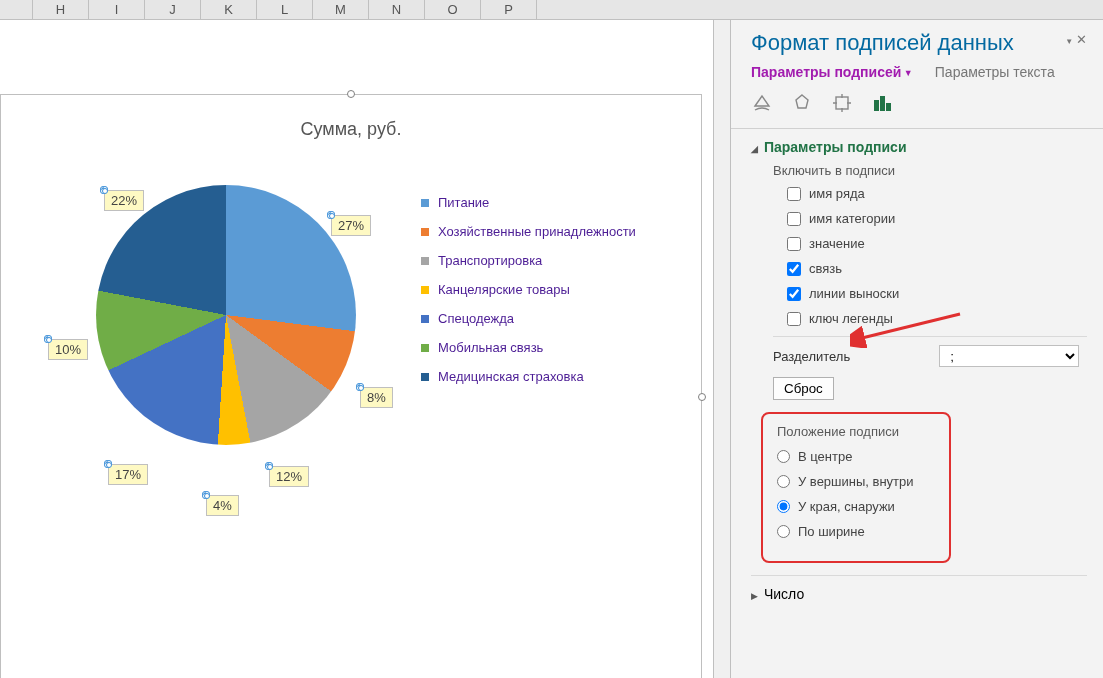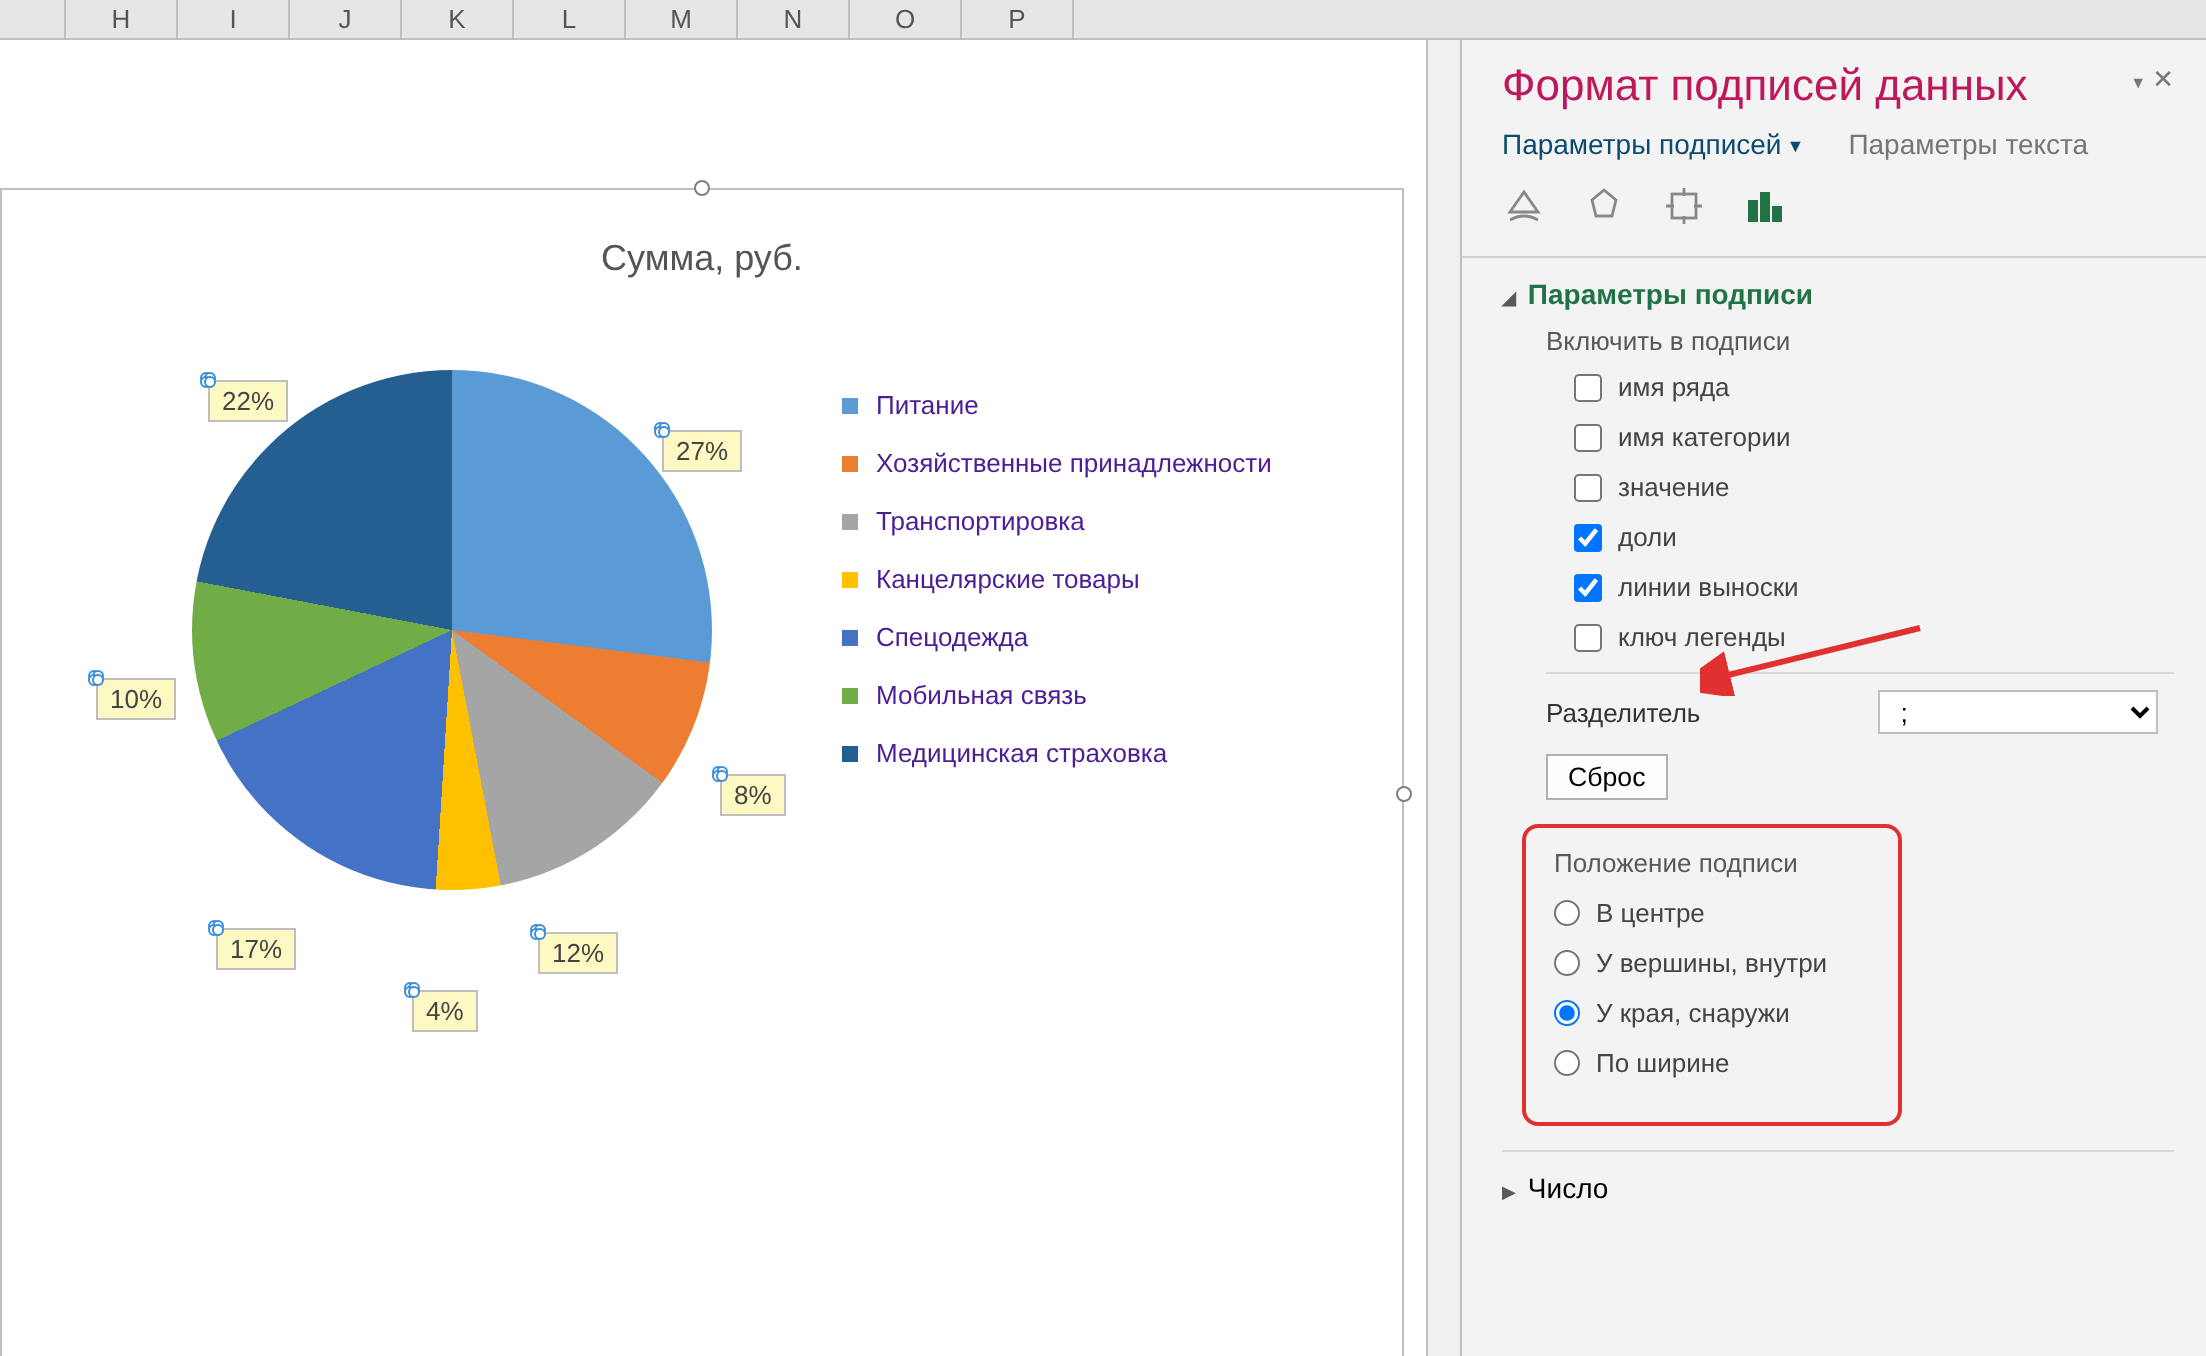--- a/index.html
+++ b/index.html
@@ -42,26 +42,26 @@
 .dh { position: absolute; width: 6px; height: 6px; background: #fff; border: 1px solid #3a8ed8; border-radius: 50%; }
 .dl-box { position: absolute; }
 .dl-box .dh.tl { left: -4px; top: -4px; } .dl-box .dh.tr { right: -4px; top: -4px; }
 .dl-box .dh.bl { left: -4px; bottom: -4px; } .dl-box .dh.br { right: -4px; bottom: -4px; }
 
 .legend { flex: 1; padding-top: 40px; }
 .legend-item { display: flex; align-items: center; margin-bottom: 14px; font-size: 13px; color: #4c1d95; }
 .swatch { width: 8px; height: 8px; margin-right: 9px; }
 
 
-.panel-title { font-size: 22px; color: #be185d; font-weight: 400; margin-bottom: 8px; }
+.panel-title { font-size: 22px; color: #0369a1; font-weight: 400; margin-bottom: 8px; }
 .panel-close { position: absolute; right: 16px; top: 12px; font-size: 13px; color: #777; cursor: pointer; }
 .panel-close::before { content: "▼"; font-size: 8px; margin-right: 3px; }
 .subtabs { display: flex; gap: 22px; margin-bottom: 12px; align-items: center; }
 .subtab { font-size: 14px; color: #767676; cursor: pointer; }
-.subtab.active { color: #0c4a6e; font-weight: 400; }
+.subtab.active { color: #a21caf; font-weight: 700; }
 .subtab.active::after { content: " ▼"; font-size: 9px; vertical-align: middle; }
 .icon-row { display: flex; gap: 18px; margin-bottom: 14px; align-items: flex-end; }
 .icon-row .ic { width: 22px; height: 22px; display: flex; align-items: center; justify-content: center; }
 .sep { border-top: 1px solid #d0d0d0; margin: 6px -20px 10px -20px; }
 
 .section-head { color: #217346; font-weight: 600; font-size: 14px; margin-bottom: 8px; cursor: pointer; }
 .section-head::before { content: "◢"; font-size: 9px; margin-right: 6px; color: #595959; display: inline-block; transform: rotate(0deg); }
 .section-head.collapsed { color: #000000; font-weight: 400; }
 .section-head.collapsed::before { content: "▶"; transform: none; }
 
@@ -246,21 +246,21 @@
       <label class="chk-row">
           <input type="checkbox" style="">
           <span>имя категории</span>
         </label>
       <label class="chk-row">
           <input type="checkbox" style="">
           <span>значение</span>
         </label>
       <label class="chk-row">
           <input type="checkbox" checked="" style="">
-          <span>доли</span>
+          <span>связь</span>
         </label>
       <label class="chk-row">
           <input type="checkbox" checked="" style="">
           <span>линии выноски</span>
         </label>
       <label class="chk-row">
           <input type="checkbox" style="">
           <span>ключ легенды</span>
         </label>
     </div>

